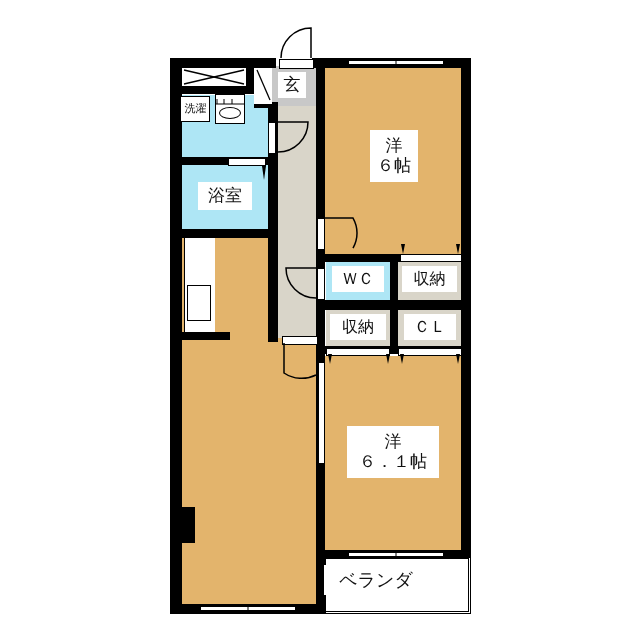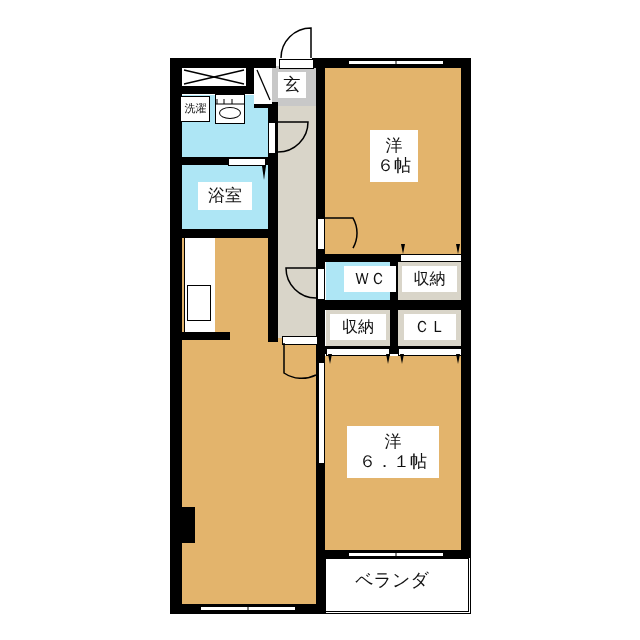--- a/index.html
+++ b/index.html
@@ -106,19 +106,19 @@
     <line x1="248" y1="606" x2="248" y2="611" stroke="#000" stroke-width="1"></line>
   </svg>
 
   <div class="label" style="left:370px;top:130px;width:48px;height:52px;font-size:17px;">洋
 ６帖</div>
   <div class="label" style="left:347px;top:426px;width:92px;height:52px;font-size:17px;">洋
 ６．１帖</div>
   <div class="label" style="left:278px;top:72px;width:28px;height:26px;font-size:17px;">玄</div>
   <div class="label" style="left:198px;top:182px;width:54px;height:28px;font-size:17px;">浴室</div>
   <div class="label" style="left:182px;top:99px;width:27px;height:20px;font-size:11px;">洗濯</div>
-  <div class="label" style="left:332px;top:266px;width:52px;height:26px;font-size:16px;margin-left:12px;">ＷＣ</div>
+  <div class="label" style="left:332px;top:266px;width:52px;height:26px;font-size:16px;">ＷＣ</div>
   <div class="label" style="left:402px;top:266px;width:55px;height:26px;font-size:16px;">収納</div>
   <div class="label" style="left:330px;top:314px;width:56px;height:26px;font-size:16px;">収納</div>
   <div class="label" style="left:404px;top:314px;width:52px;height:26px;font-size:16px;">ＣＬ</div>
-  <div class="label" style="left:340px;top:565px;width:104px;height:30px;font-size:18px;">ベランダ</div>
+  <div class="label" style="left:324px;top:565px;width:104px;height:30px;font-size:18px;">ベランダ</div>
 
 </div>
 
 </body></html>

